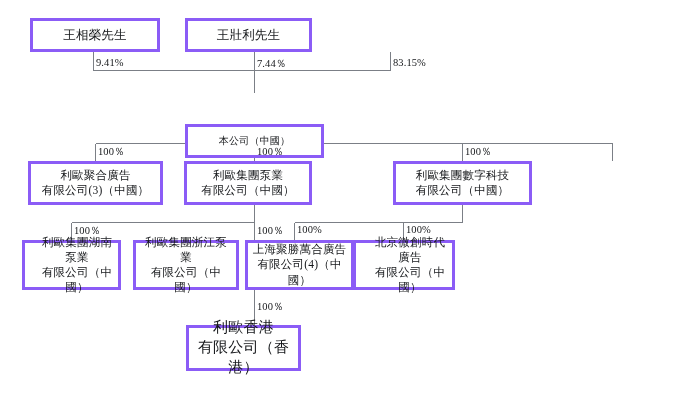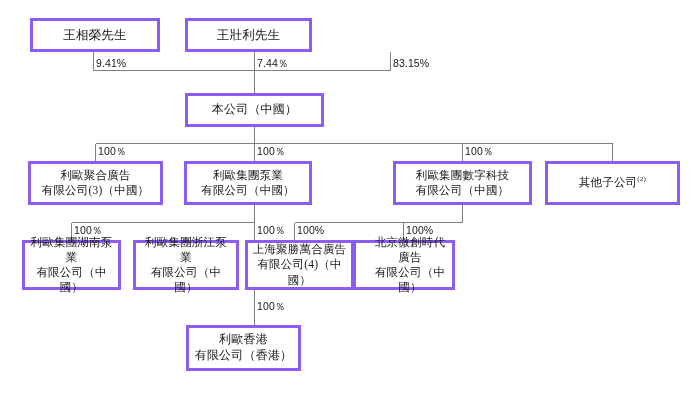--- a/index.html
+++ b/index.html
@@ -46,27 +46,27 @@
     line-height: 1.32;
     color: #15171a;
     letter-spacing: 0.2px;
   }
   .node .node-text {
     display: block;
     padding: 0 4px;
     white-space: pre-line;
   }
   .r1 { font-size: 12.5px; }
-  .r2 { font-size: 12px; }
+  .r2 { font-size: 10px; margin-top: 31px; }
   .r3 { font-size: 11.5px; }
   .r4 { font-size: 11.5px; }
-  .r5 { font-size: 12px; }
+  .r5 { font-size: 15px; }
   .edge-label {
     position: absolute;
-    font-family: Liberation Sans, sans-serif;
+    font-family: Liberation Serif, serif;
     font-size: 10.5px;
     color: #15171a;
     white-space: nowrap;
     letter-spacing: 0.1px;
   }
   sup {
     font-size: 0.62em;
     vertical-align: super;
     line-height: 0;
   }
@@ -129,30 +129,27 @@
 有限公司(3)（中國）</span>
   </div>
   <div class="node r3" style="left:184px; top:161px; width:128px; height:44px;justify-content:center;">
     <span class="node-text">利歐集團泵業
 有限公司（中國）</span>
   </div>
   <div class="node r3" style="left:393px; top:161px; width:139px; height:44px;text-align:right;">
     <span class="node-text">利歐集團數字科技
 有限公司（中國）</span>
   </div>
-  <div class="node r3" style="left:545px; top:161px; width:135px; height:44px;">
-    <span class="node-text"><span>其他子公司</span><sup>(2)</sup></span>
-  </div>
 
   <div class="edge-label" style="left:74px; top:224px;">100％</div>
   <div class="edge-label" style="left:257px; top:224px;">100％</div>
   <div class="edge-label" style="left:297px; top:224px;">100%</div>
   <div class="edge-label" style="left:406px; top:224px;">100%</div>
 
-  <div class="node r4" style="left:22px; top:240px; width:99px; height:50px;">
+  <div class="node r4" style="left:22px; top:240px; width:99px; height:50px;padding-left:11px;">
     <span class="node-text">利歐集團湖南泵業
 有限公司（中國）</span>
   </div>
   <div class="node r4" style="left:133px; top:240px; width:106px; height:50px;">
     <span class="node-text">利歐集團浙江泵業
 有限公司（中國）</span>
   </div>
   <div class="node r4" style="left:245px; top:240px; width:109px; height:50px;justify-content:flex-end;">
     <span class="node-text">上海聚勝萬合廣告
 有限公司(4)（中國）</span>

